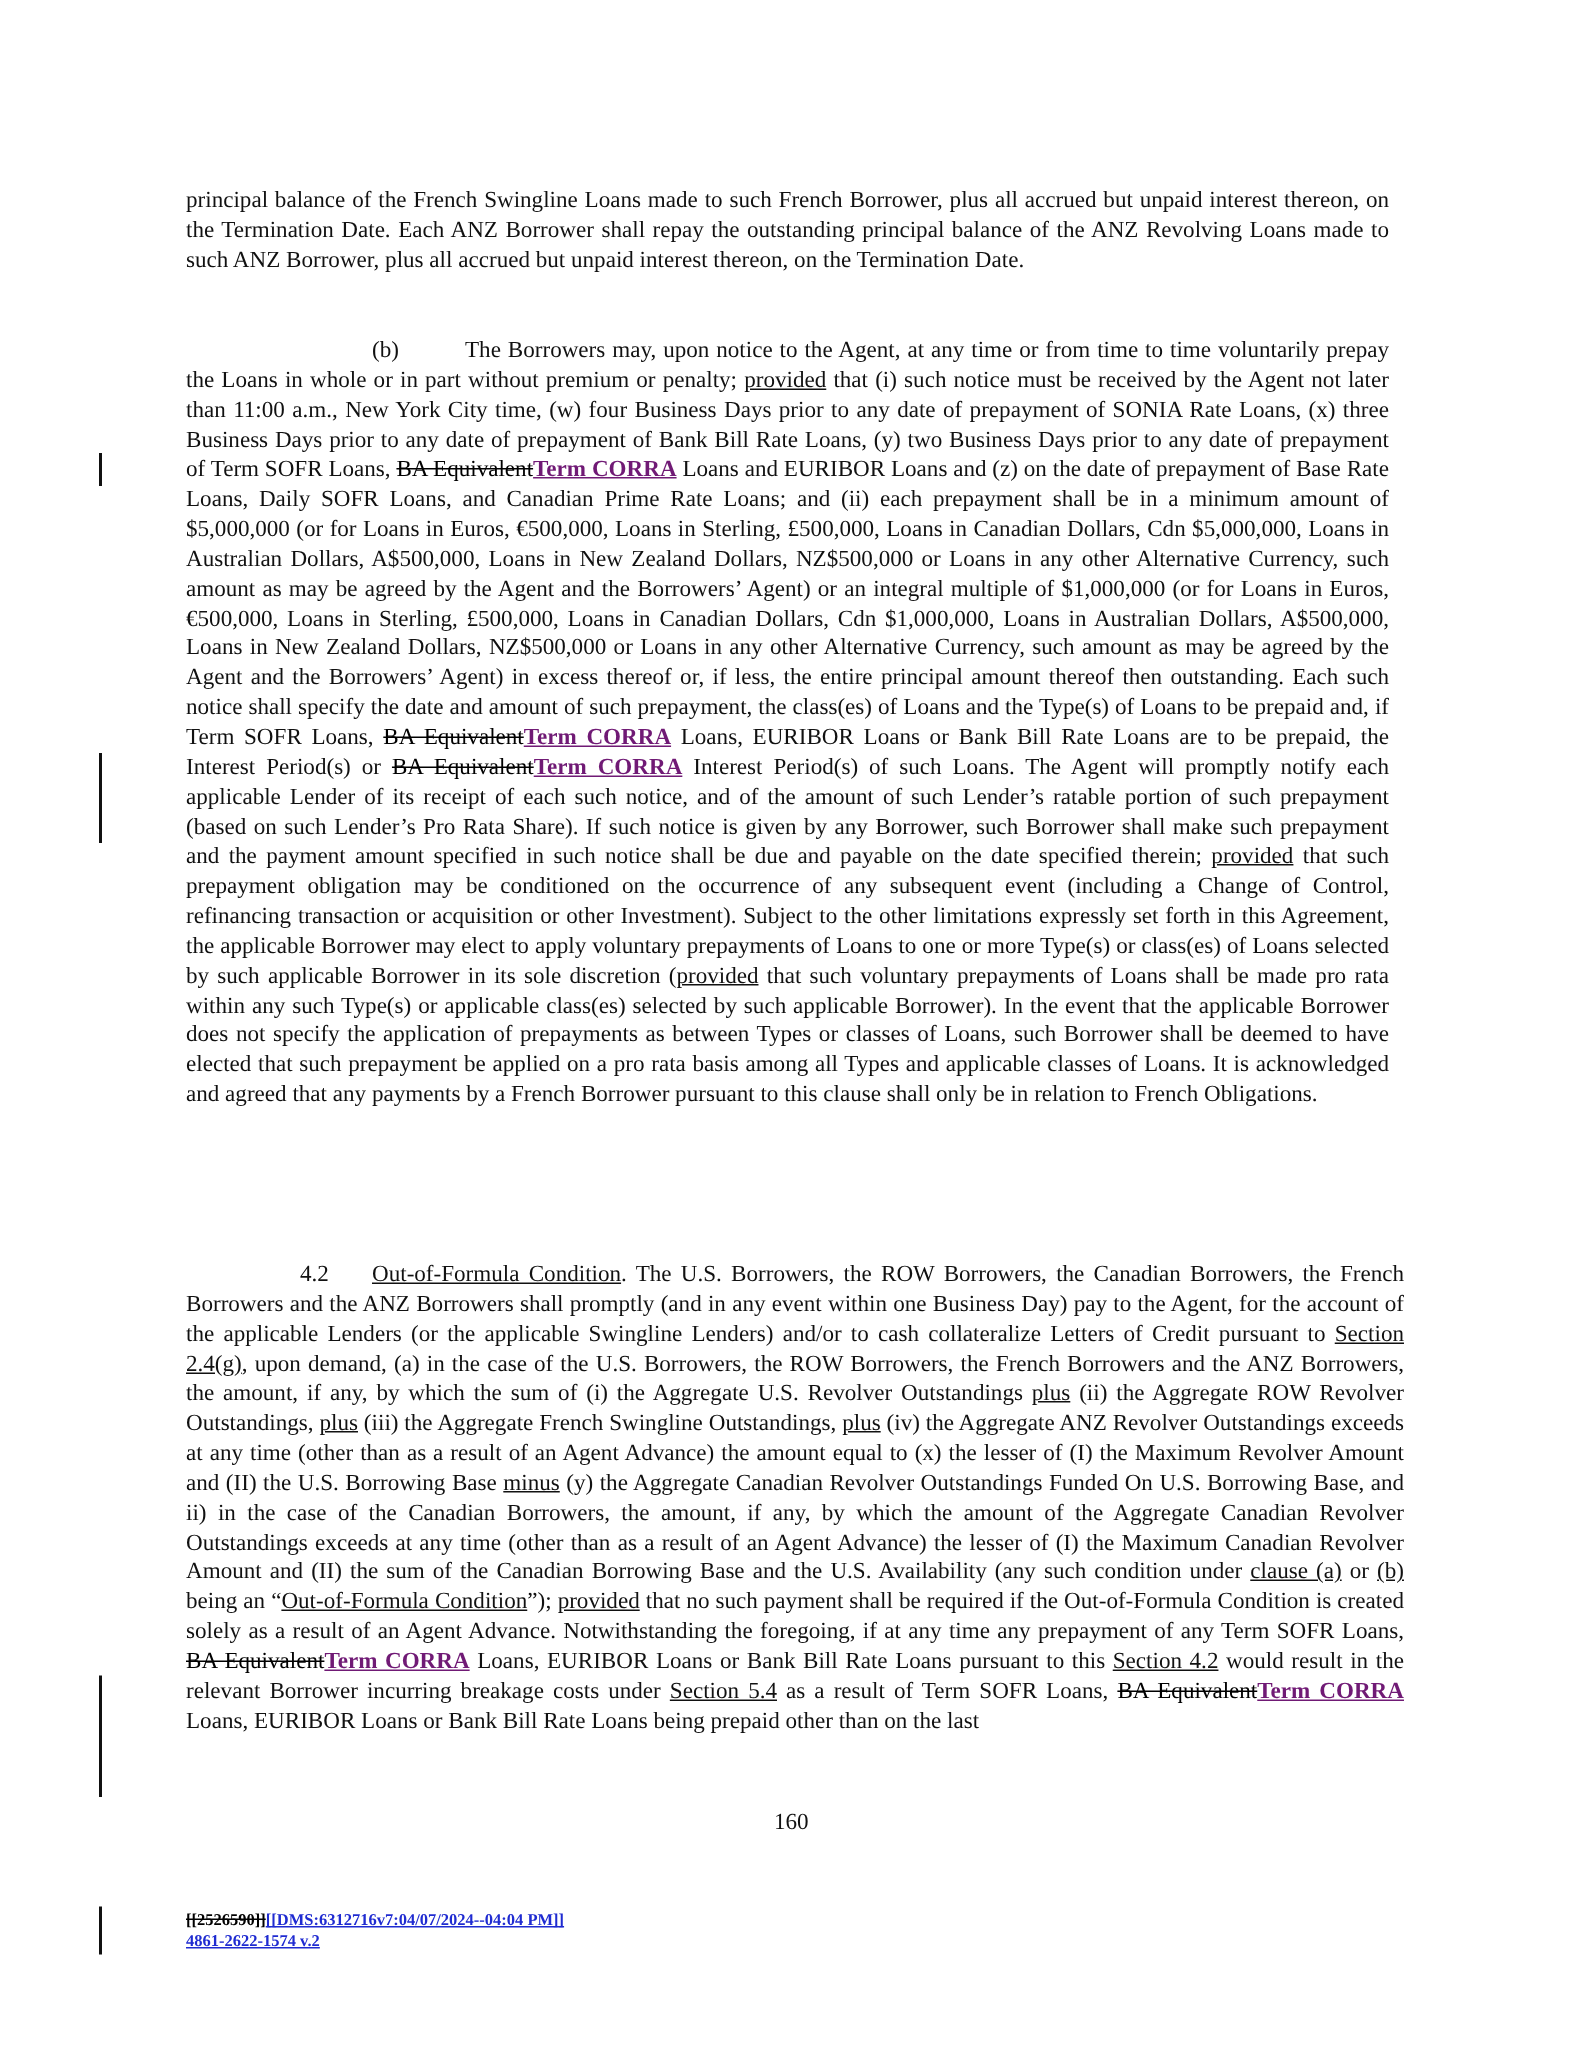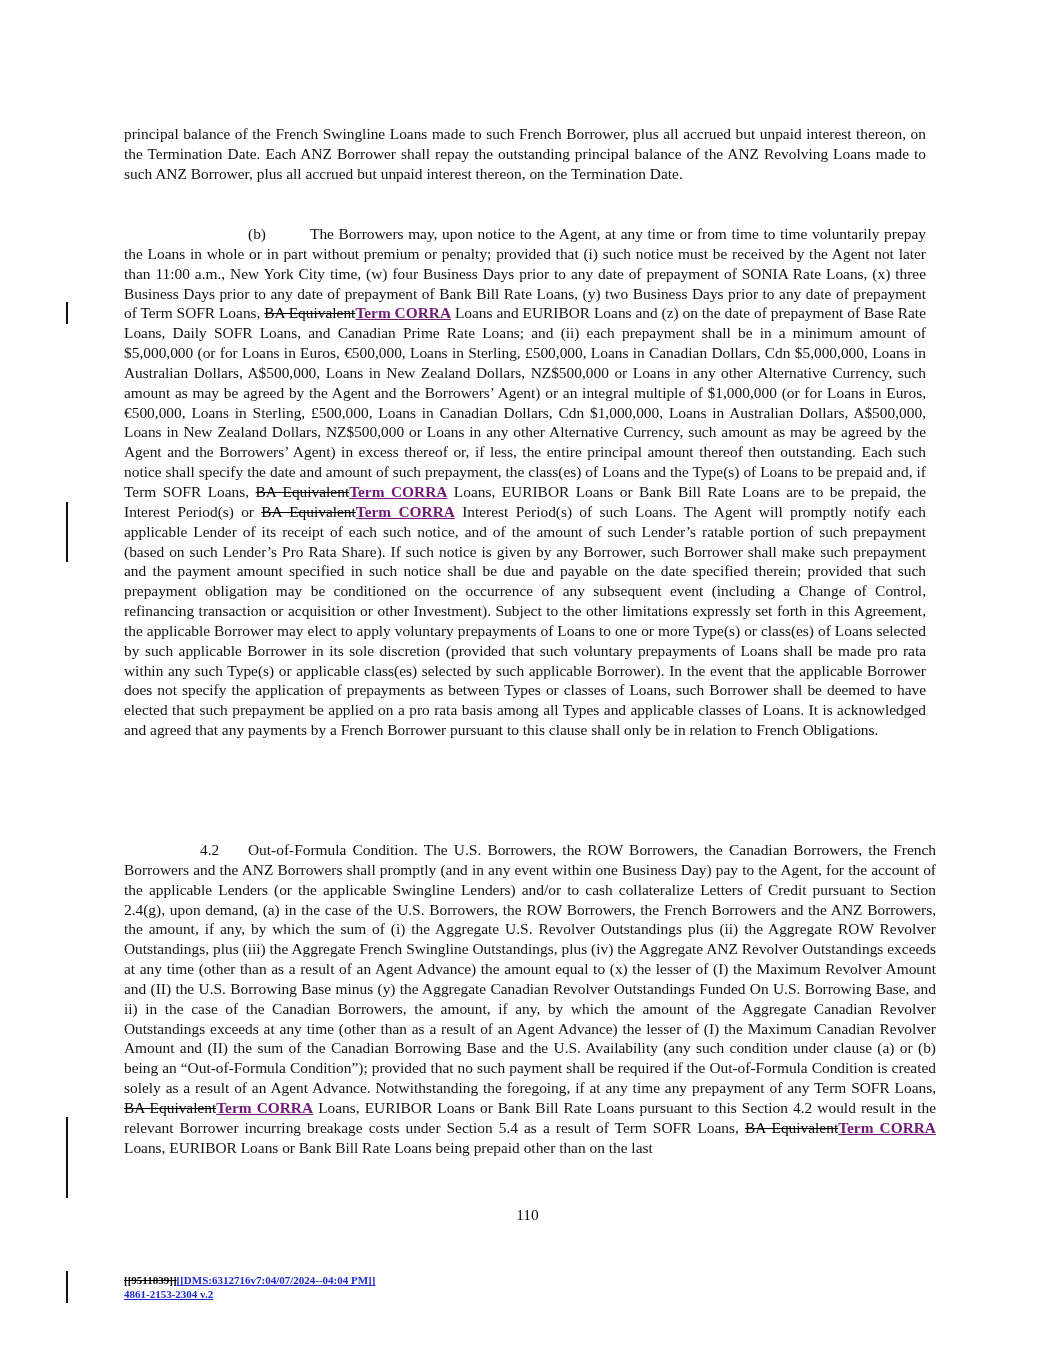--- a/index.html
+++ b/index.html
@@ -8,21 +8,21 @@
   .page { position: absolute; left: 0; top: 0; width: 1055px; height: 1078px; }
   .para { position: absolute; left: 124px; width: 802px; font-size: 15.4px; line-height: 19.85px;
           text-align: justify; margin: 0; }
   .p1 { top: 124px; }
   .p2 { top: 224px; }
   .p3 { top: 840px; width: 812px; }
   .indent-b { display: inline-block; width: 124px; }
   .label-b { display: inline-block; width: 62px; }
   .indent-42 { display: inline-block; width: 76px; }
   .label-42 { display: inline-block; width: 48px; }
-  .u { }
+  .u { text-decoration: underline; }
   .i { }
   .del { color: #000000; text-decoration: line-through; }
   .ins { color: #701a75; font-weight: bold; text-decoration: underline; }
   .change-bar { position: absolute; left: 66px; width: 2px; background: #111; }
   .page-number { position: absolute; top: 1206px; left: 0; width: 1055px; text-align: center;
                  font-size: 15.4px; }
   .footer { position: absolute; left: 124px; top: 1273px; font-size: 11px; line-height: 14px;
             font-weight: bold; }
   .footer .del { font-weight: normal; font-weight: bold; }
   .footer .ins-f { color: #1f2bd1; text-decoration: underline; }
@@ -40,21 +40,21 @@
 
   <p class="para p3">
     <span class="indent-42"></span><span class="label-42">4.2</span><span class="u">Out-of-Formula Condition</span><span><span>.  The U.S. Borrowers, the ROW Borrowers, the Canadian Borrowers, the French Borrowers and the ANZ Borrowers shall promptly (and in any event within one Business Day) pay to the Agent, for the account of the applicable Lenders (or the applicable Swingline Lenders) and/or to cash collateralize Letters of Credit pursuant to </span><span class="u">Section 2.4(g)</span><span>, upon demand, (a) in the case of the U.S. Borrowers, the ROW Borrowers, the French Borrowers and the ANZ Borrowers, the amount, if any, by which the sum of (i) the Aggregate U.S. Revolver Outstandings </span><span class="u">plus</span><span> (ii) the Aggregate ROW Revolver Outstandings, </span><span class="u">plus</span><span> (iii) the Aggregate French Swingline Outstandings, </span><span class="u">plus</span><span> (iv) the Aggregate ANZ Revolver Outstandings exceeds at any time (other than as a result of an Agent Advance) the amount equal to (x) the lesser of (I) the Maximum Revolver Amount and (II) the U.S. Borrowing Base </span><span class="u">minus</span><span> (y) the Aggregate Canadian Revolver Outstandings Funded On U.S. Borrowing Base, and ii) in the case of the Canadian Borrowers, the amount, if any, by which the amount of the Aggregate Canadian Revolver Outstandings exceeds at any time (other than as a result of an Agent Advance) the lesser of (I) the Maximum Canadian Revolver Amount and (II) the sum of the Canadian Borrowing Base and the U.S. Availability (any such condition under </span><span class="u">clause (a)</span><span> or </span><span class="u">(b)</span><span> being an “</span><span class="u">Out-of-Formula Condition</span><span>”); </span><span class="u">provided</span><span> that no such payment shall be required if the Out-of-Formula Condition is created solely as a result of an Agent Advance.  Notwithstanding the foregoing, if at any time any prepayment of any Term SOFR Loans, </span><span class="del">BA Equivalent</span><span class="ins">Term CORRA</span><span> Loans, EURIBOR Loans or Bank Bill Rate Loans pursuant to this </span><span class="u">Section 4.2</span><span> would result in the relevant Borrower incurring breakage costs under </span><span class="u">Section 5.4</span><span> as a result of Term SOFR Loans, </span><span class="del">BA Equivalent</span><span class="ins">Term CORRA</span><span> Loans, EURIBOR Loans or Bank Bill Rate Loans being prepaid other than on the last</span></span>
   </p>
 
   <div class="change-bar" style="top:302px;height:22px;"></div>
   <div class="change-bar" style="top:502px;height:60px;"></div>
   <div class="change-bar" style="top:1117px;height:81px;"></div>
   <div class="change-bar" style="top:1271px;height:32px;"></div>
 
-  <div class="page-number">110</div>
+  <div class="page-number">160</div>
 
   <div class="footer">
     <div>
-      <span class="del">[[9511839]]</span><span class="ins-f">[[DMS:6312716v7:04/07/2024--04:04 PM]]</span>
+      <span class="del">[[2526590]]</span><span class="ins-f">[[DMS:6312716v7:04/07/2024--04:04 PM]]</span>
     </div>
-    <div class="ins-f">4861-2153-2304 v.2</div>
+    <div class="ins-f">4861-2622-1574 v.2</div>
   </div>
 </div>
 
 </body></html>

